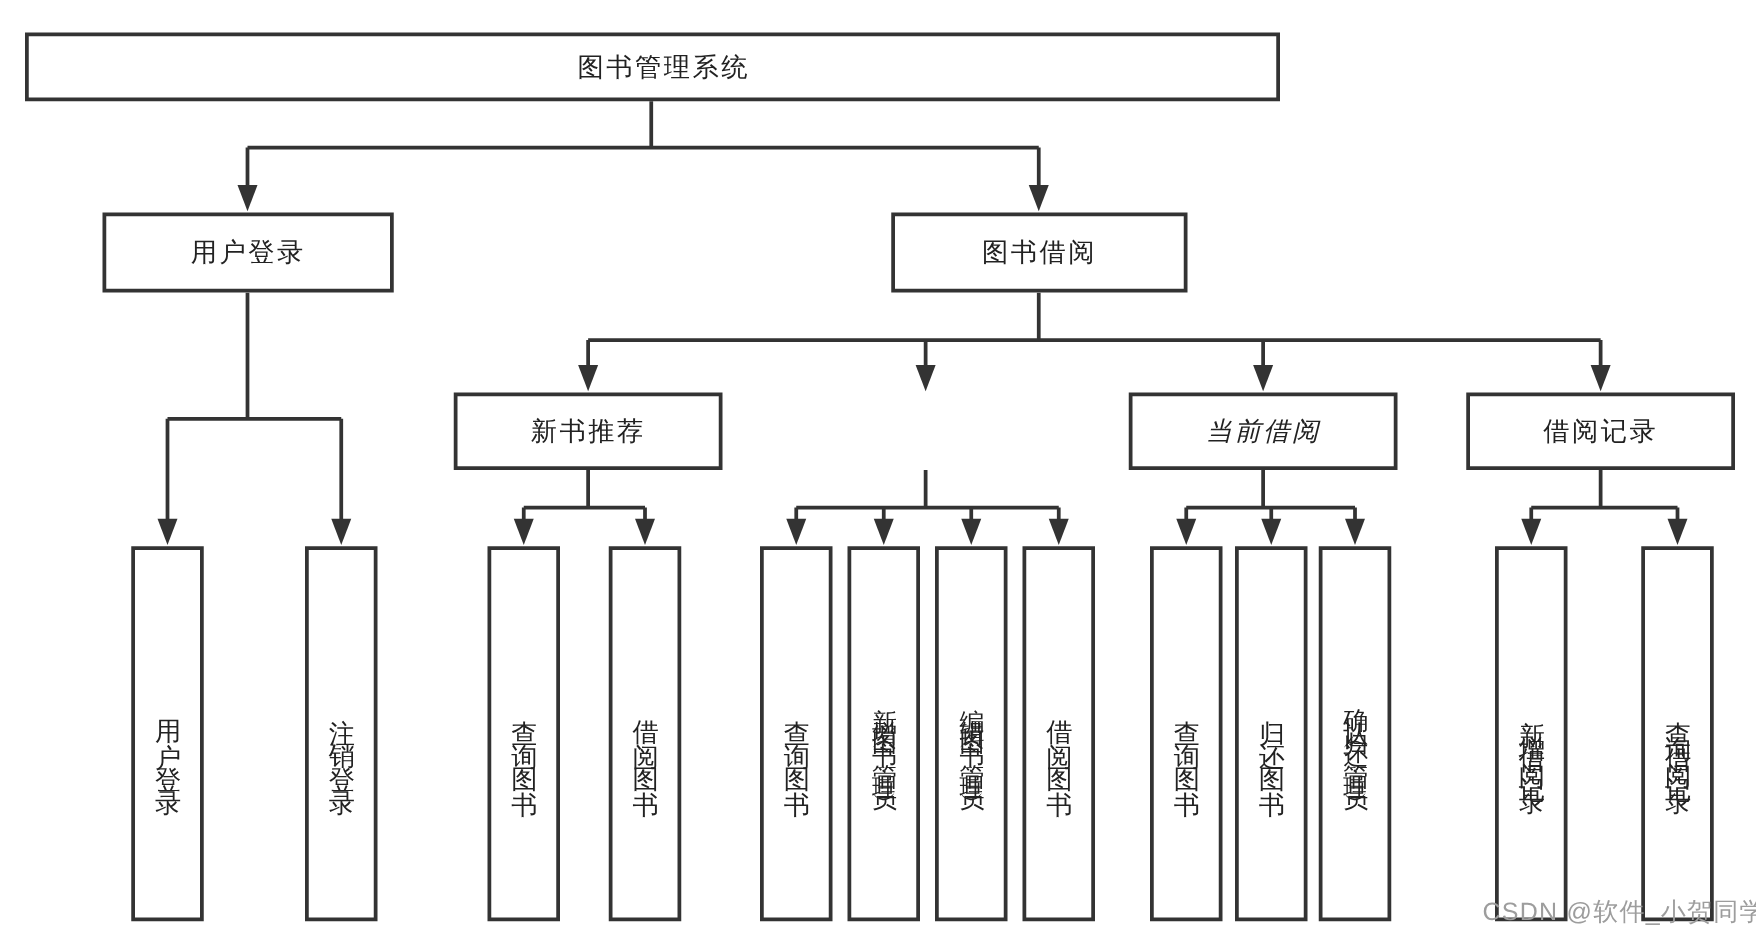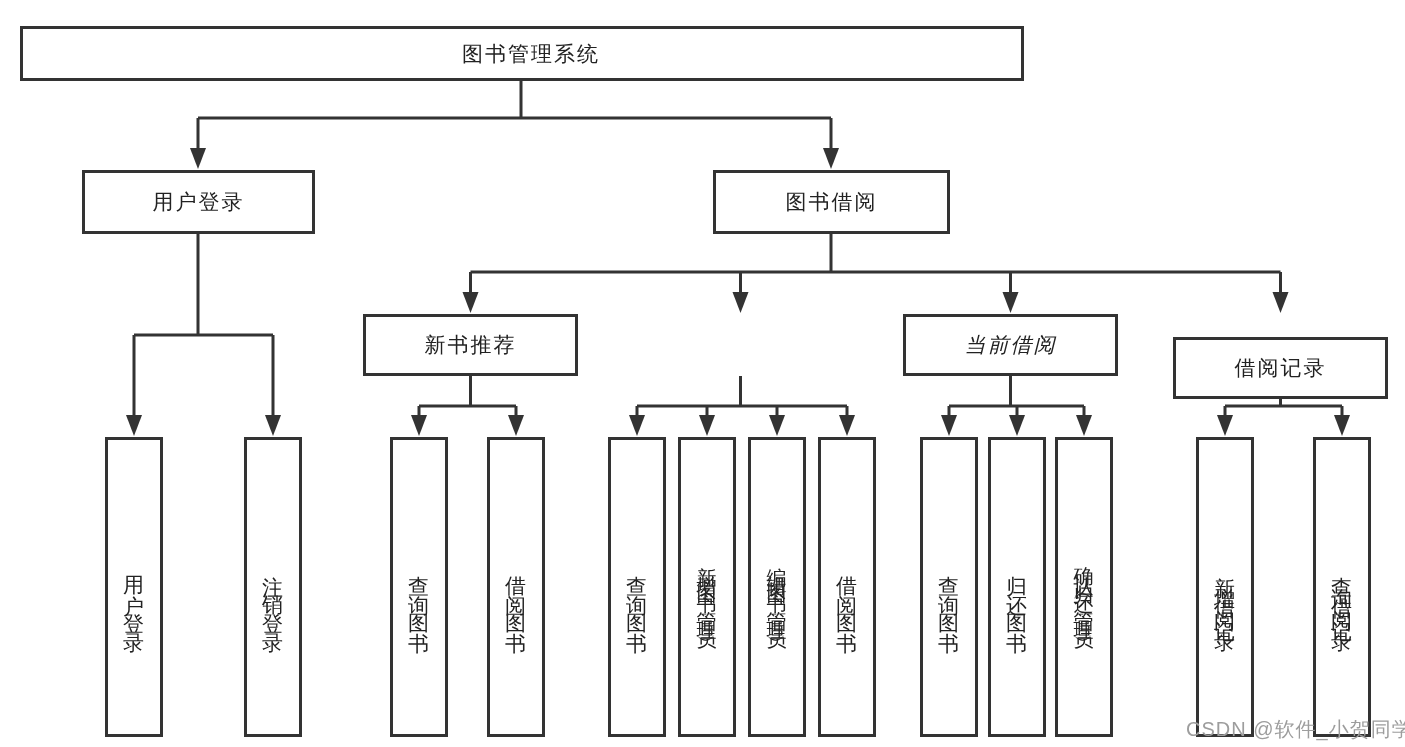--- a/index.html
+++ b/index.html
@@ -41,21 +41,21 @@
     white-space: nowrap;
   }
   
   .n-root        { left: 20px;   top: 26px;  width: 1004px; height: 55px; padding-left: 18px; }
   .n-user-login  { left: 82px;   top: 170px; width: 233px;  height: 64px; }
   .n-book-mgmt   { left: 713px;  top: 170px; width: 237px;  height: 64px; }
   .lv3           { top: 314px; width: 215px; height: 62px; text-align: center; }
   .n-new-rec     { left: 363px; }
   .n-borrowing   { left: 633px; }
   .n-current     { left: 903px; font-style: italic; }
-  .n-records     { left: 1173px; margin-top: 23px; }
+  .n-records     { left: 1173px; }
   .lv4           { top: 437px; width: 58px; height: 300px; }
   .x105 { left: 105px; }  .x244 { left: 244px; }
   .x390 { left: 390px; }  .x487 { left: 487px; }
   .x608 { left: 608px; }  .x678 { left: 678px; }
   .x748 { left: 748px; }  .x818 { left: 818px; }
   .x920 { left: 920px; }  .x988 { left: 988px; }
   .x1055 { left: 1055px; }
   .x1196 { left: 1196px; } .x1313 { left: 1313px; }
   
   .vlabel {

